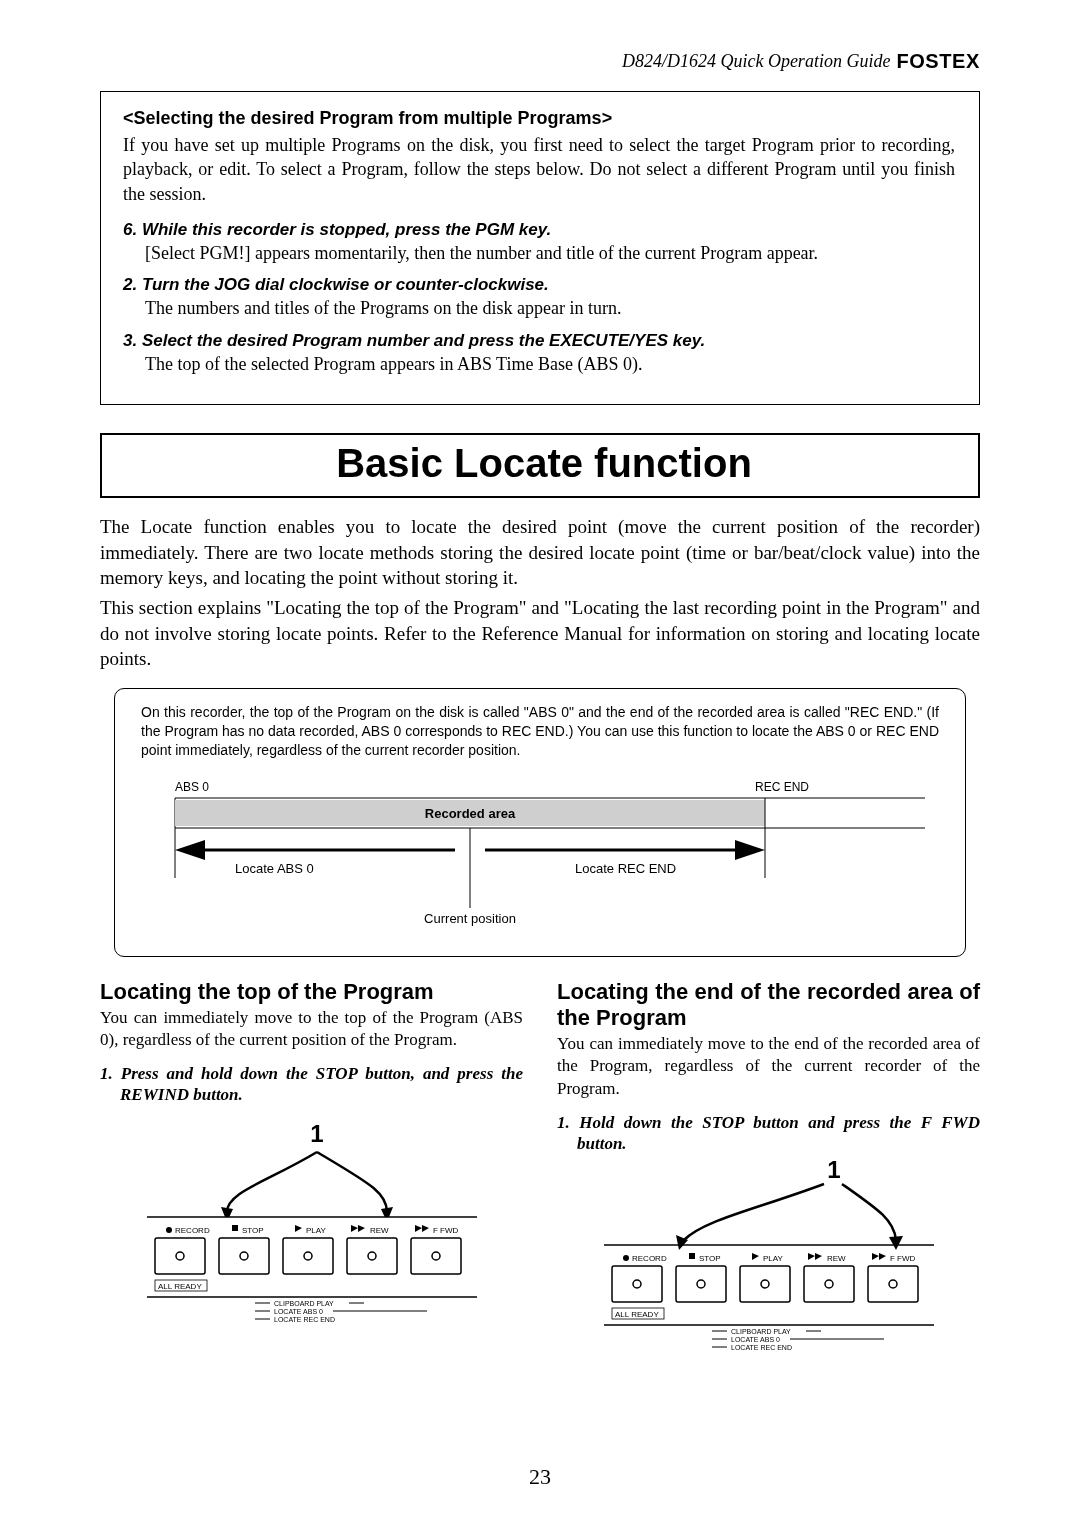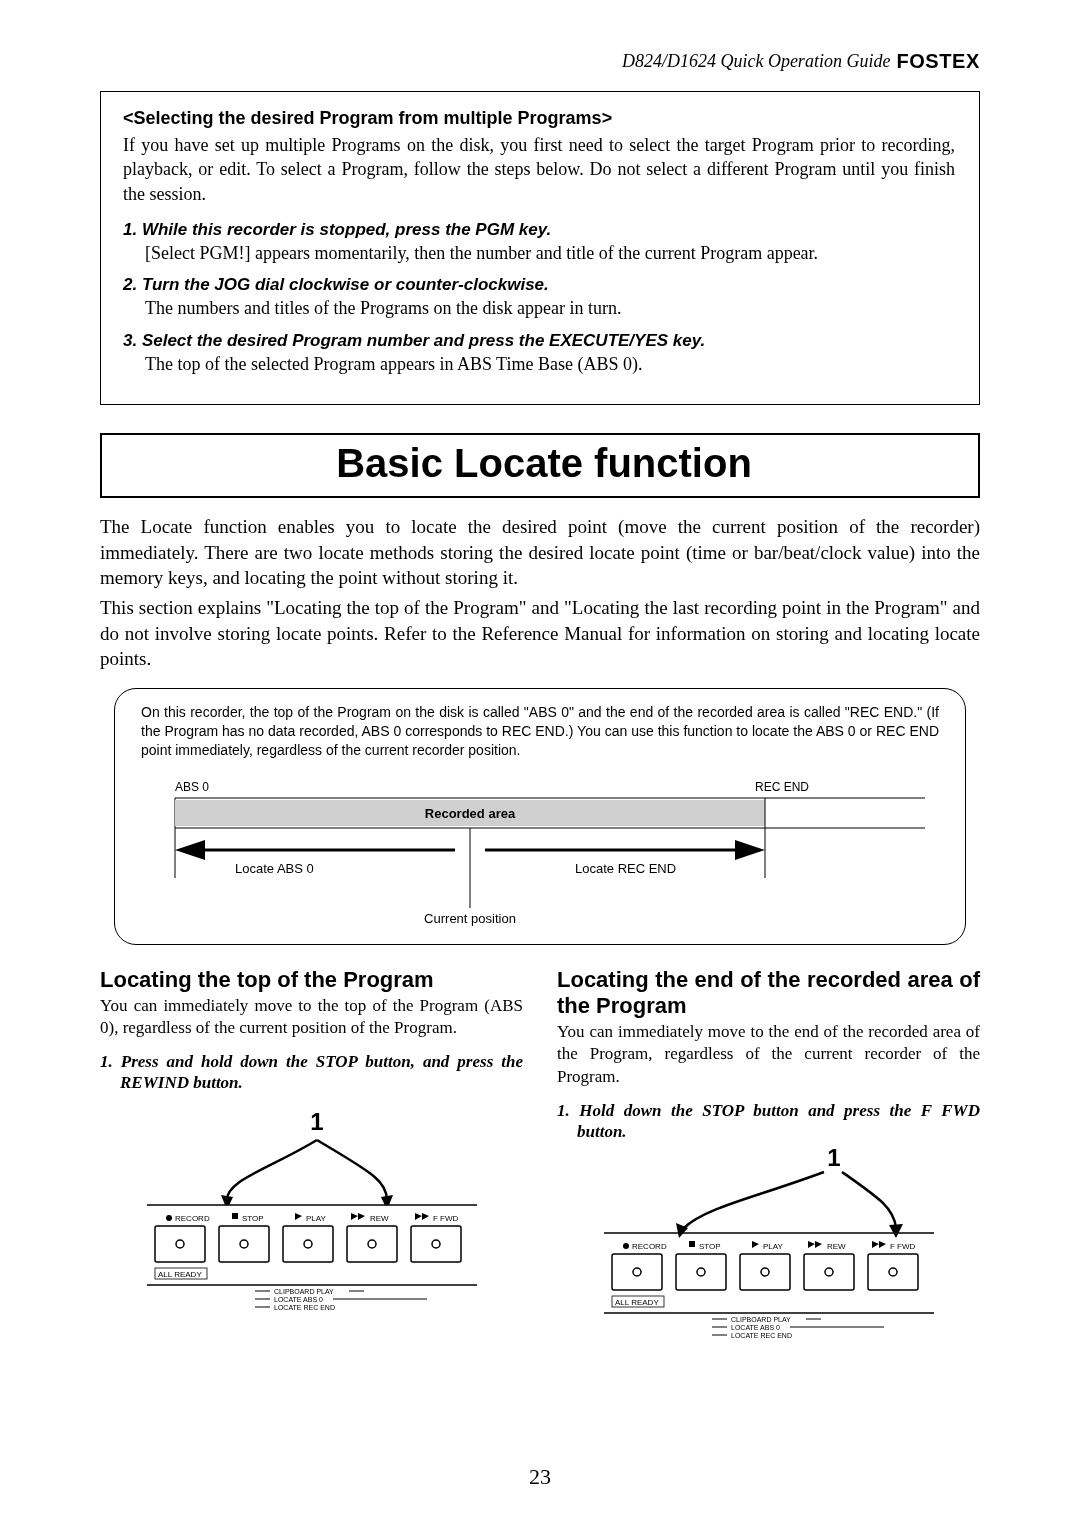--- a/index.html
+++ b/index.html
@@ -73,22 +73,22 @@
   }
   p.body {
     font-size: 19px;
     line-height: 1.35;
     margin: 16px 0 4px 0;
     text-align: justify;
   }
   p.body + p.body { margin-top: 0; }
   .diagram-wrap {
     border: 1px solid #000;
-    border-radius: 22px;
-    padding: 14px 26px 16px 26px;
+    border-radius: 10px;
+    padding: 14px 26px 28px 26px;
     margin: 16px 14px 22px 14px;
     font-family: Arial, Helvetica, sans-serif;
   }
   .diagram-wrap .note {
     font-size: 14px;
     line-height: 1.35;
     text-align: justify;
     margin-bottom: 18px;
   }
   .diagram-svg { display: block; margin: 0 auto; }
@@ -136,21 +136,21 @@
 <body>
 
 <div class="header-row">
   <span>D824/D1624 Quick Operation Guide</span>
   <span class="brand">FOSTEX</span>
 </div>
 
 <div class="program-box">
   <div class="subtitle">&lt;Selecting the desired Program from multiple Programs&gt;</div>
   <p class="intro">If you have set up multiple Programs on the disk, you first need to select the target Program prior to recording, playback, or edit.  To select a Program, follow the steps below.  Do not select a different Program until you finish the session.</p>
-  <div class="step-head">1. While this recorder is stopped, press the PGM key.</div>
+  <div class="step-head">6. While this recorder is stopped, press the PGM key.</div>
   <div class="step-body">[Select PGM!] appears momentarily, then the number and title of the current Program appear.</div>
   <div class="step-head">2. Turn the JOG dial clockwise or counter-clockwise.</div>
   <div class="step-body">The numbers and titles of the Programs on the disk appear in turn.</div>
   <div class="step-head">3. Select the desired Program number and press the EXECUTE/YES key.</div>
   <div class="step-body">The top of the selected Program appears in ABS Time Base (ABS 0).</div>
 </div>
 
 <div class="big-title-box">
   <h1 class="big-title">Basic Locate function</h1>
 </div>

